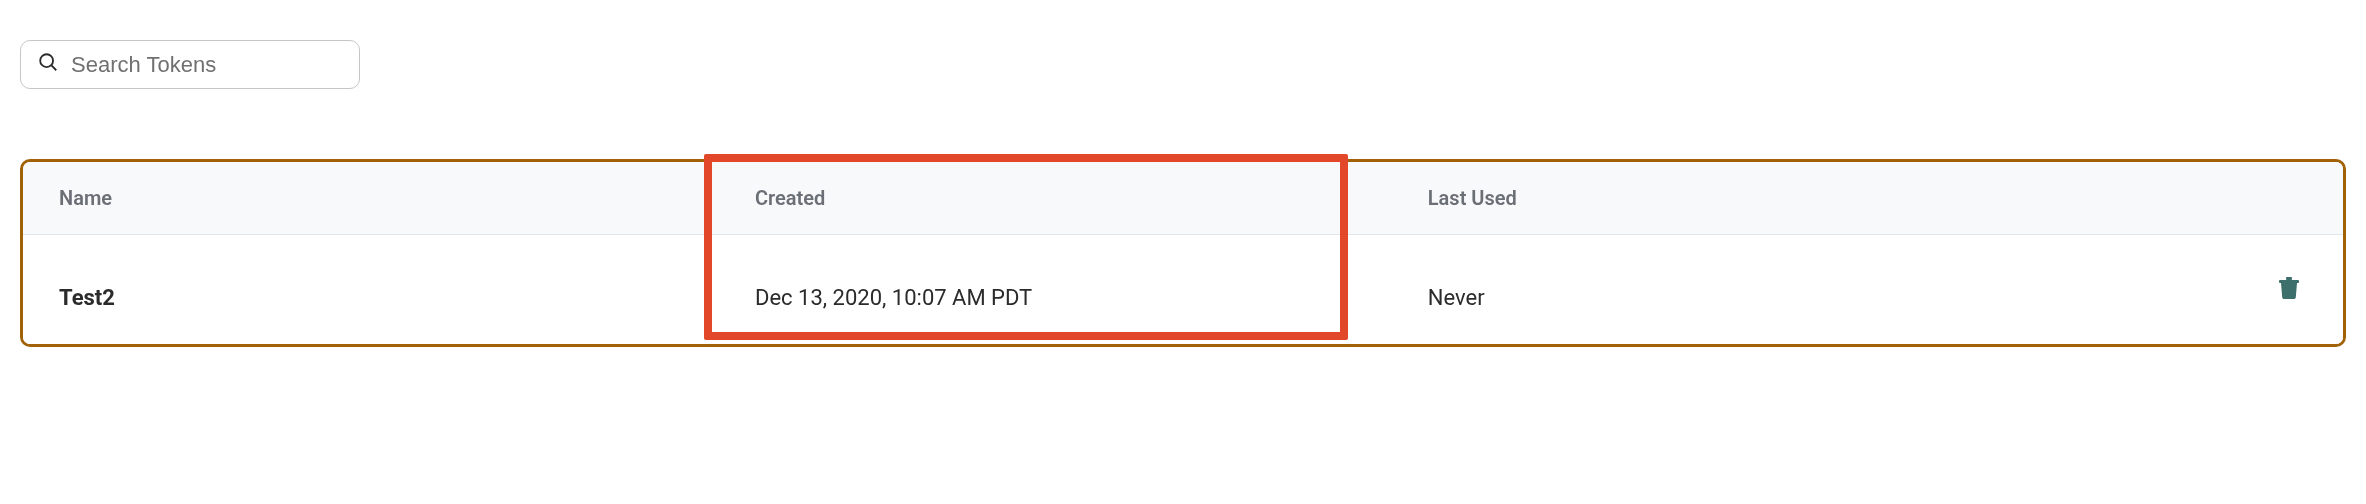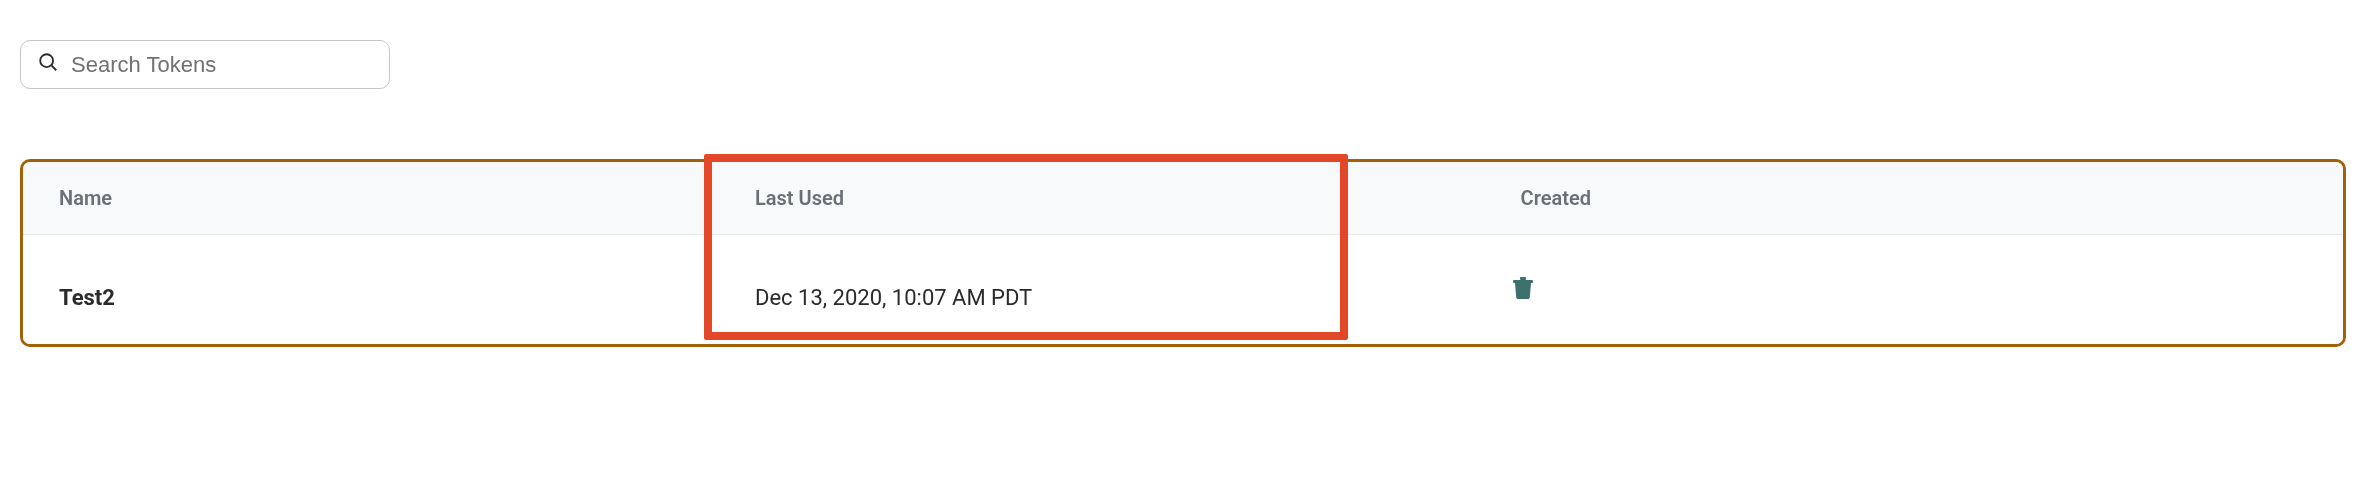--- a/index.html
+++ b/index.html
@@ -13,21 +13,21 @@
     padding: 40px 20px 20px 20px;
     font-size: 22px;
     color: #2b2b2b;
   }
   .search-wrap {
     display: inline-flex;
     border: 1px solid #c6c6c6;
     border-radius: 10px;
     padding: 10px 16px;
     gap: 12px;
-    width: 370px;
+    width: 340px;
     background: #fff;
   }
   .search-wrap svg {
     width: 22px;
     height: 22px;
     stroke: #2b2b2b;
     fill: none;
     stroke-width: 2;
     flex-shrink: 0;
   }
@@ -122,33 +122,34 @@
         <circle cx="10.5" cy="10.5" r="7"></circle>
         <line x1="21" y1="21" x2="15.5" y2="15.5"></line>
       </svg>
   </span>
   <input type="text" placeholder="Search Tokens" style="">
 </div>
 
 <div class="table">
   <div class="thead">
     <div class="th col-name">Name</div>
-    <div class="th col-last">Last Used</div>
     <div class="th col-created created-wrap">
       <span>Created</span>
     </div>
+    <div class="th col-last">Last Used</div>
     <div class="th col-actions"></div>
   </div>
 
   <div class="trow">
     <div class="td col-name">Test2</div>
     <div class="td col-created created-wrap">
       <span>Dec 13, 2020, 10:07 AM PDT</span>
       <span class="highlight-box" style="position: fixed; inset: 154px auto auto 704.188px; width: 643.953px; height: 186px;"></span>
     </div>
+    <div class="td col-last">Never</div>
     <div class="td col-actions">
       <button class="trash-btn">
         <span>
           <svg viewBox="0 0 24 24">
               <path d="M4 7h16l-1.2 14.2c-.1 1-.9 1.8-1.9 1.8H7.1c-1 0-1.8-.8-1.9-1.8L4 7z"></path>
               <rect x="2" y="4" width="20" height="3" rx="1"></rect>
               <rect x="9" y="1" width="6" height="3" rx="1"></rect>
             </svg>
         </span>
       </button>

